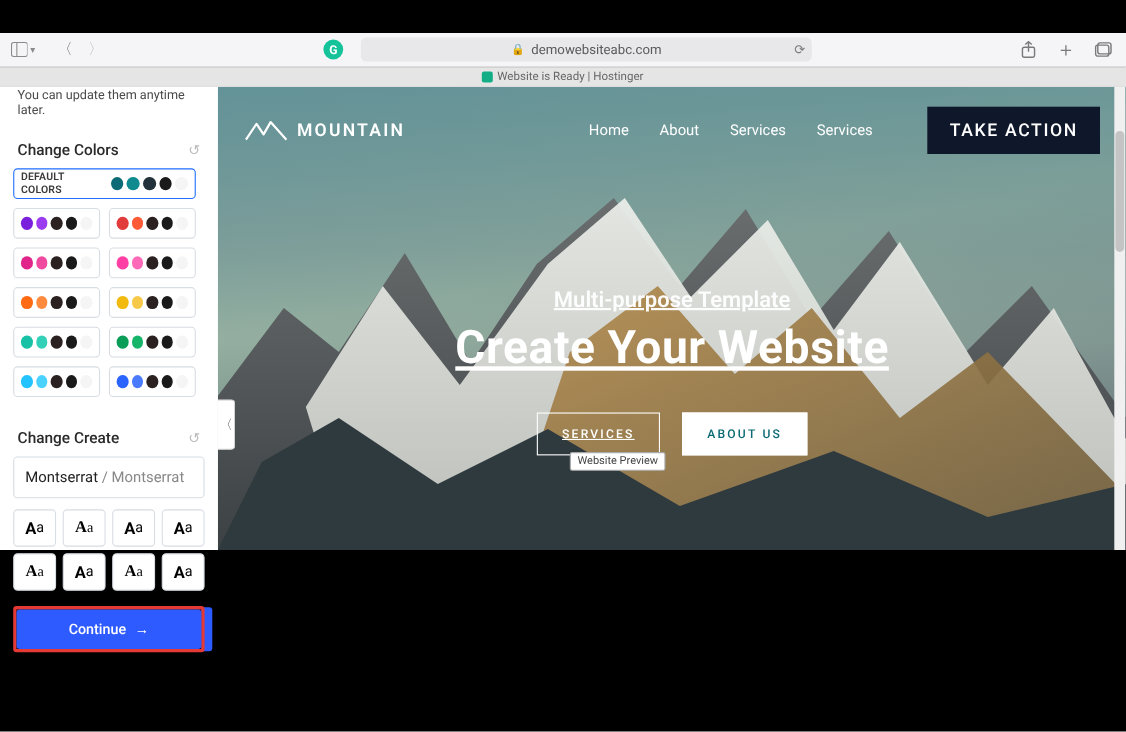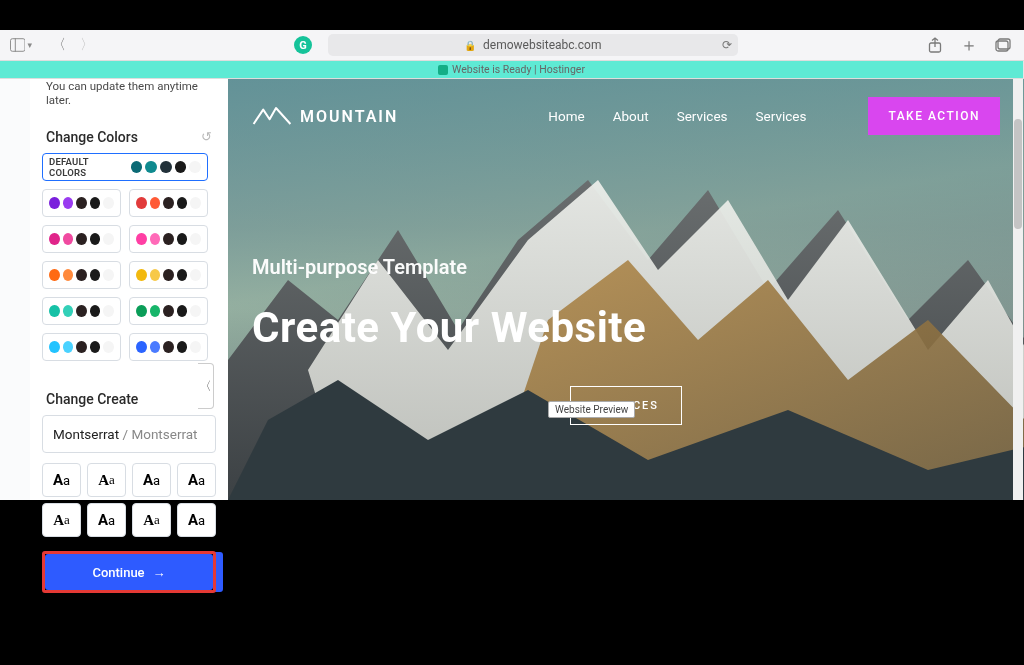--- a/index.html
+++ b/index.html
@@ -15,28 +15,28 @@
 .chrome .arrows { display:flex; align-items:center; gap:6px; margin-left:8px; }
 .chrome .spacer1 { width:180px; }
 .chrome .grammarly { width:18px; height:18px; border-radius:50%; background:#15c39a; color:#fff; display:flex; align-items:center; justify-content:center; font-size:11px; font-weight:700; }
 .chrome .addr { flex:0 0 410px; margin-left:8px; height:22px; background:#e8e8ea; border-radius:5px; display:flex; align-items:center; justify-content:center; gap:6px; position:relative; }
 .chrome .addr .lock { font-size:10px; color:#6a6a6a; }
 .chrome .addr .url { font-size:12px; color:#5a5a5a; }
 .chrome .reload { position:absolute; right:6px; font-size:12px; color:#7a7a7a; }
 .chrome .right { margin-left:auto; display:flex; align-items:center; gap:12px; }
 
 
-.btabs { height:18px; background:#5eead4; display:flex; border-bottom:1px solid #ddd; }
+.btabs { height:18px; background:#e5e5e5; display:flex; border-bottom:1px solid #ddd; }
 .btab { flex:1; display:flex; align-items:center; justify-content:center; gap:4px; font-size:10.5px; color:#666; border-right:1px solid #e5e5e7; }
 .btab .fav { width:10px; height:10px; border-radius:2px; }
 .btab:first-child .fav { background:#6747c7; }
 .btab:last-child .fav { background:#14ae86; }
 
 
-.content { height:421px; display:flex; background:#fafbfc; position:relative;padding-left:30px; }
+.content { height:421px; display:flex; background:#fafbfc; position:relative; }
 
 
 .sidebar { width:198px; background:#fff; display:flex; flex-direction:column; position:relative; }
 .side-note { padding:0 16px 10px; font-size:11.5px; color:#4a4a4a; }
 .sec-hdr { padding:12px 16px 8px; display:flex; align-items:center; justify-content:space-between;text-align:right; }
 .sec-title { font-size:14px; color:#2a2a2a; font-weight:500; }
 .reset-ic { width:16px; height:16px; color:#bbb; font-size:13px; }
 
 .palettes { padding:0 12px 10px; }
 .pal-row { display:flex; gap:8px; margin-bottom:8px; }
@@ -71,32 +71,32 @@
   linear-gradient(170deg, #7aa6a6 0%, #9bb8a6 40%, #6a7880 100%);
 }
 .mtn-svg { position:absolute; bottom:0; left:0; right:0; height:380px; }
 
 .hero-content { position:absolute; inset:0; padding:18px 24px; color:#fff; display:flex; flex-direction:column; }
 .nav { display:flex; align-items:center; gap:26px; }
 .brand { display:flex; align-items:center; gap:8px; }
 .brand svg { width:40px; height:24px; }
 .brand .txt { font-size:16px; font-weight:600; letter-spacing:2px; }
 .nav-links { margin-left:auto; display:flex; align-items:center; gap:28px; font-size:13.5px; }
-.nav-cta { background:#d946ef; color:#fff; padding:12px 20px; font-size:12px; letter-spacing:1.5px; font-weight:500; margin-left:34px; }
-
-.hero-center { margin-top:120px; text-align:left; }
+.nav-cta { background:#0f172a; color:#fff; padding:12px 20px; font-size:16px; letter-spacing:1.5px; font-weight:500; margin-left:22px; }
+
+.hero-center { margin-top:120px; text-align:center;text-decoration:underline; }
 .eyebrow { font-size:20px; font-weight:600; opacity:.97; }
-.headline { font-size:42px; font-weight:700; margin-top:24px; letter-spacing:.5px; }
+.headline { font-size:42px; font-weight:700; margin-top:8px; letter-spacing:.5px; }
 .lede { font-size:12.5px; opacity:.92; margin-top:14px; line-height:1.5; max-width:520px; margin-left:auto; margin-right:auto; }
 .hero-btns { margin-top:34px; display:flex; gap:20px; justify-content:center; }
 .hbtn { padding:12px 22px; font-size:11px; letter-spacing:2px; font-weight:500; cursor:pointer; }
 .hbtn.ghost { border:1px solid #fff; background:transparent; color:#fff; }
 .hbtn.solid { background:#fff; color:#0b6a75; border:1px solid #fff; }
 
-.tooltip { position:absolute; left:320px; top:322px; background:#fff; color:#444; font-size:10px; padding:2px 6px; border:1px solid #aaa; border-radius:2px; z-index:4; }
+.tooltip { position:absolute; left:320px; top:332px; background:#fff; color:#444; font-size:10px; padding:2px 6px; border:1px solid #aaa; border-radius:2px; z-index:4; }
 
 .scrollbar-v { position:absolute; right:1px; top:0; bottom:0; width:10px; background:#f0f0f0; }
 .scrollbar-v .thumb { position:absolute; left:1px; right:1px; top:40px; height:110px; background:#c4c4c4; border-radius:5px; }
 </style>
 </head>
 <body>
 
 <div class="letterbox-top"></div>
 
 <div class="chrome">
@@ -341,20 +341,21 @@
           <a>Services</a>
           <a class="nav-cta">TAKE ACTION</a>
         </div>
       </div>
 
       <div class="hero-center">
         <div class="eyebrow">Multi-purpose Template</div>
         <div class="headline">Create Your Website</div>
         <div class="hero-btns">
           <a class="hbtn ghost">SERVICES</a>
+          <a class="hbtn solid">ABOUT US</a>
         </div>
       </div>
     </div>
 
     <div class="tooltip">Website Preview</div>
   </div>
 
   <div class="scrollbar-v">
     <div class="thumb"></div>
   </div>

